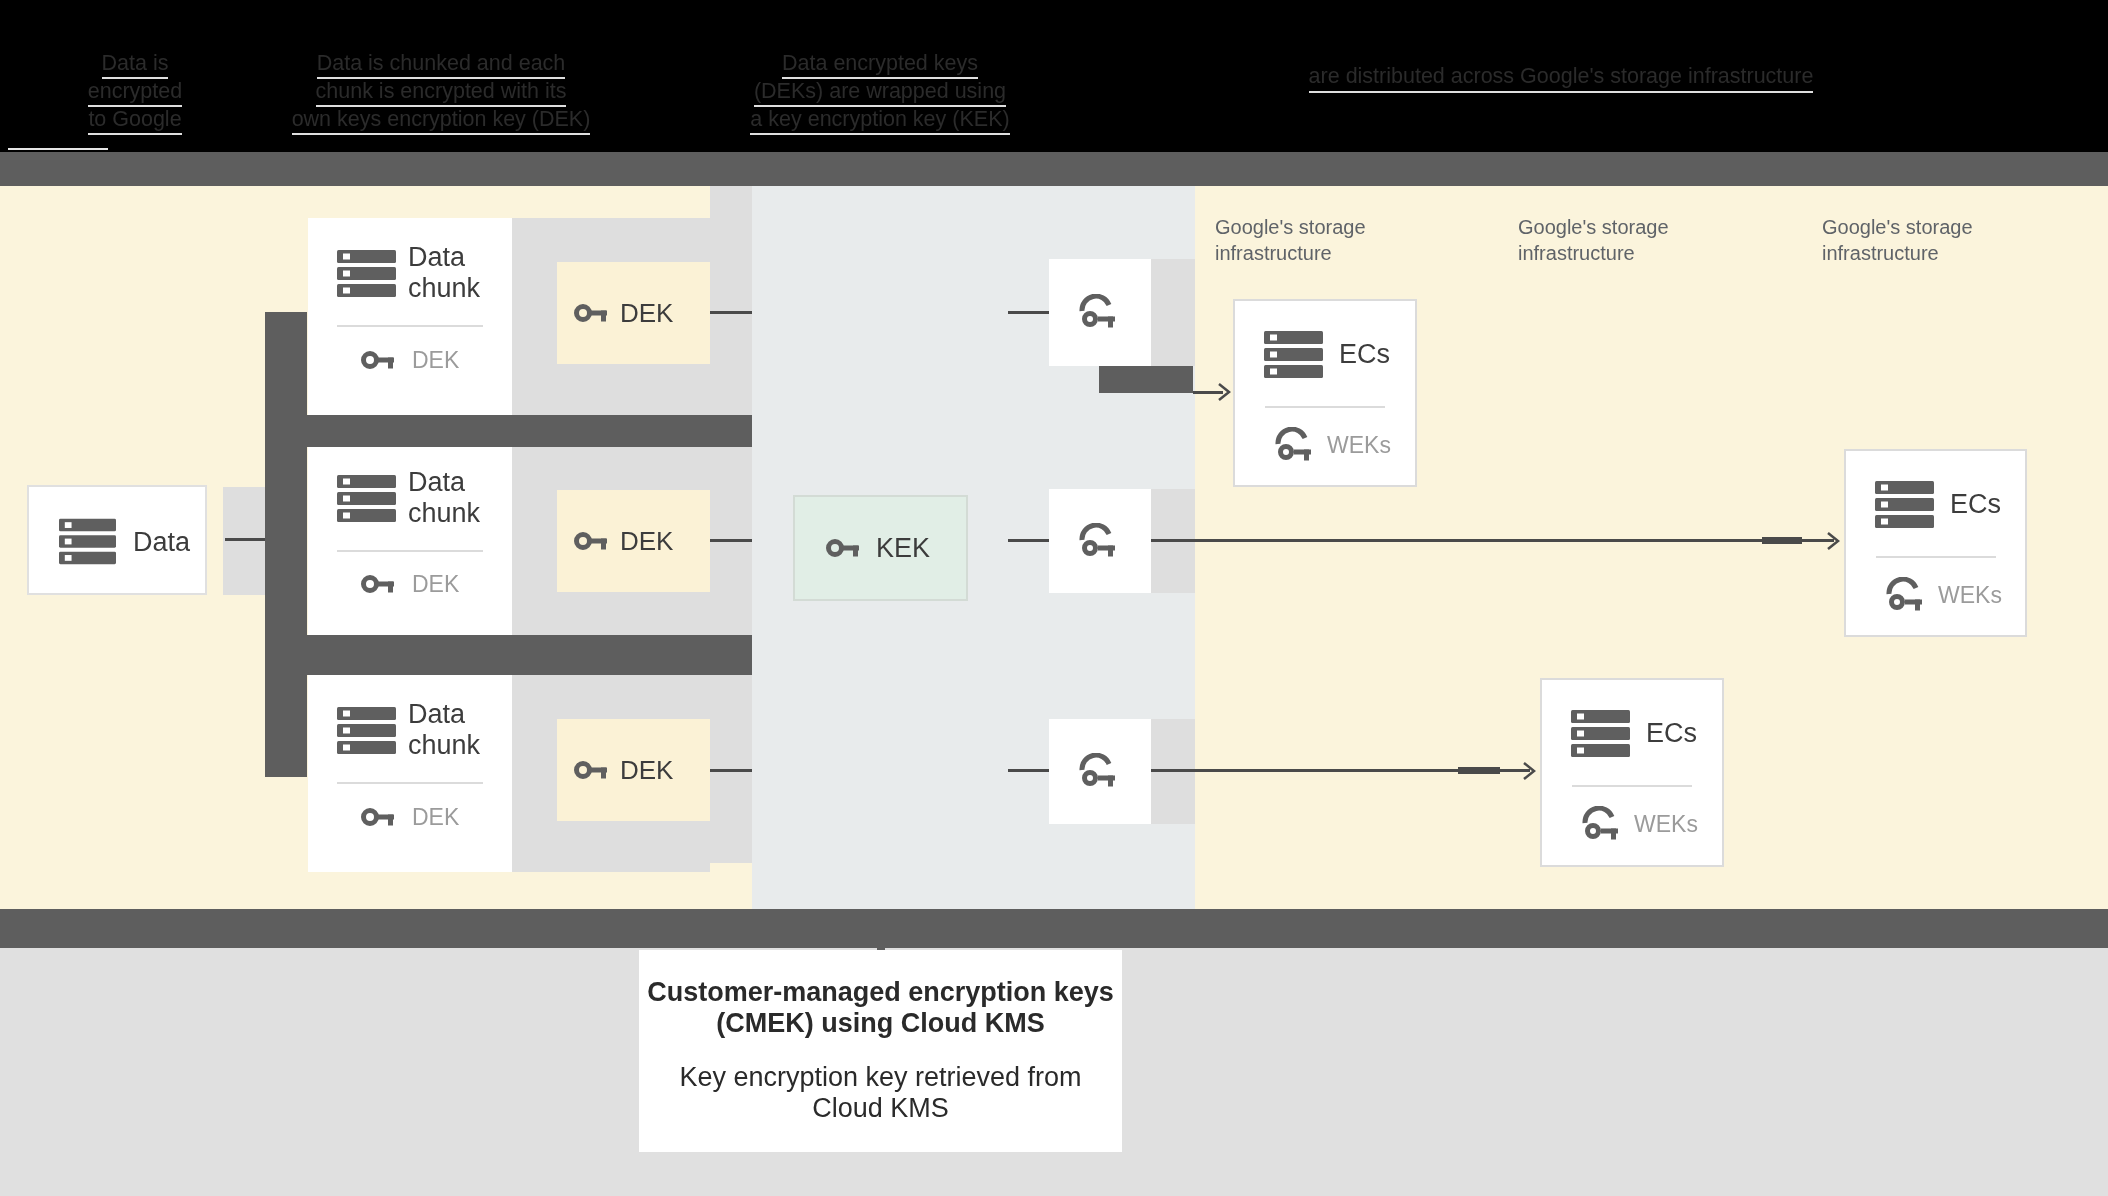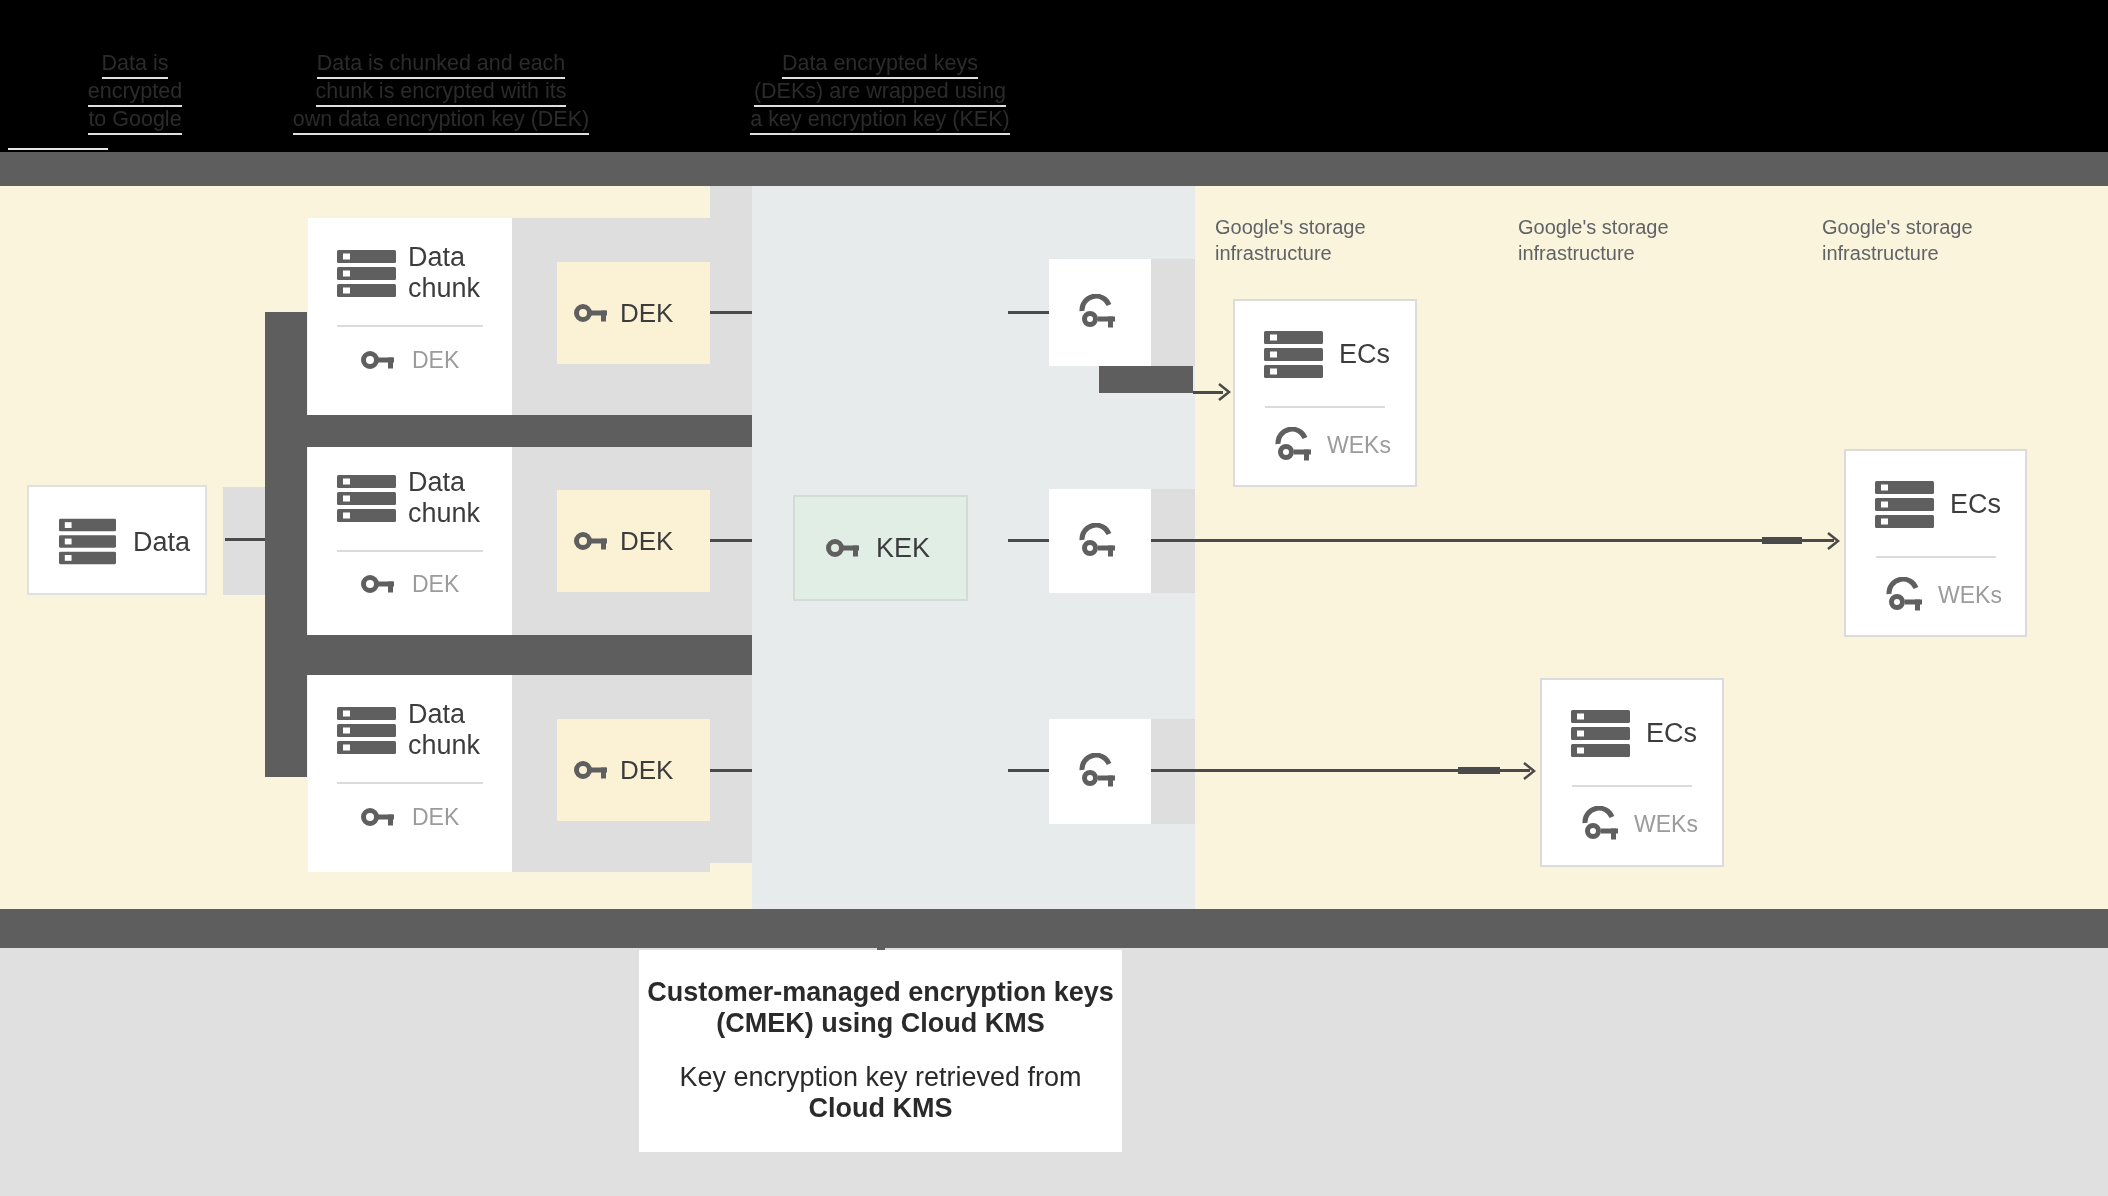--- a/index.html
+++ b/index.html
@@ -37,48 +37,49 @@
 
   
   .line{background:#4A4A4A;height:3px;}
   .thick-seg{background:#4A4A4A;height:7px;}
 
   
   .footer-area{left:0;top:948px;width:2108px;height:248px;background:#E0E0E0;}
   .cmek-box{background:#FFFFFF;text-align:center;color:#2A2A2A;}
   .cmek-box .h{font-weight:bold;font-size:27px;line-height:31px;}
   .cmek-box .b{font-weight:normal;font-size:27px;line-height:31px;}
-  .cmek-box .bb{font-weight:bold;font-size:27px;line-height:31px;}
+  .cmek-box .bb{font-weight:normal;font-size:27px;line-height:31px;}
 </style>
 </head>
 <body>
 
 <div id="stage">
 
   <div class="abs header-black">
 
     <div class="abs leg-col" style="left:25px;top:50px;width:220px;">
       <div class="leg-line"><span>Data is</span></div>
       <div class="leg-line"><span>encrypted</span></div>
       <div class="leg-line"><span>to Google</span></div>
     </div>
 
     <div class="abs leg-col" style="left:266px;top:50px;width:350px;">
       <div class="leg-line"><span>Data is chunked and each</span></div>
       <div class="leg-line"><span>chunk is encrypted with its</span></div>
-      <div class="leg-line"><span>own data encryption key (DEK)</span></div>
+      <div class="leg-line"><span>own keys encryption key (DEK)</span></div>
     </div>
 
     <div class="abs leg-col" style="left:705px;top:50px;width:350px;">
       <div class="leg-line"><span>Data encrypted keys</span></div>
       <div class="leg-line"><span>(DEKs) are wrapped using</span></div>
       <div class="leg-line"><span>a key encryption key (KEK)</span></div>
     </div>
 
     <div class="abs leg-col leg-col4" style="left:1251px;top:62px;width:620px;">
+      <div class="leg-line"><span>are distributed across Google's storage infrastructure</span></div>
     </div>
 
     <div class="abs stray-line" style="left:8px;top:148px;width:100px;"></div>
   </div>
 
   <div class="abs band" style="left:0;top:152px;width:2108px;height:34px;"></div>
 
   <div class="abs zone-yellow" style="left:0;top:186px;width:752px;height:723px;"></div>
   <div class="abs zone-blue" style="left:752px;top:186px;width:443px;height:723px;"></div>
   <div class="abs zone-yellow" style="left:1195px;top:186px;width:913px;height:723px;"></div>

